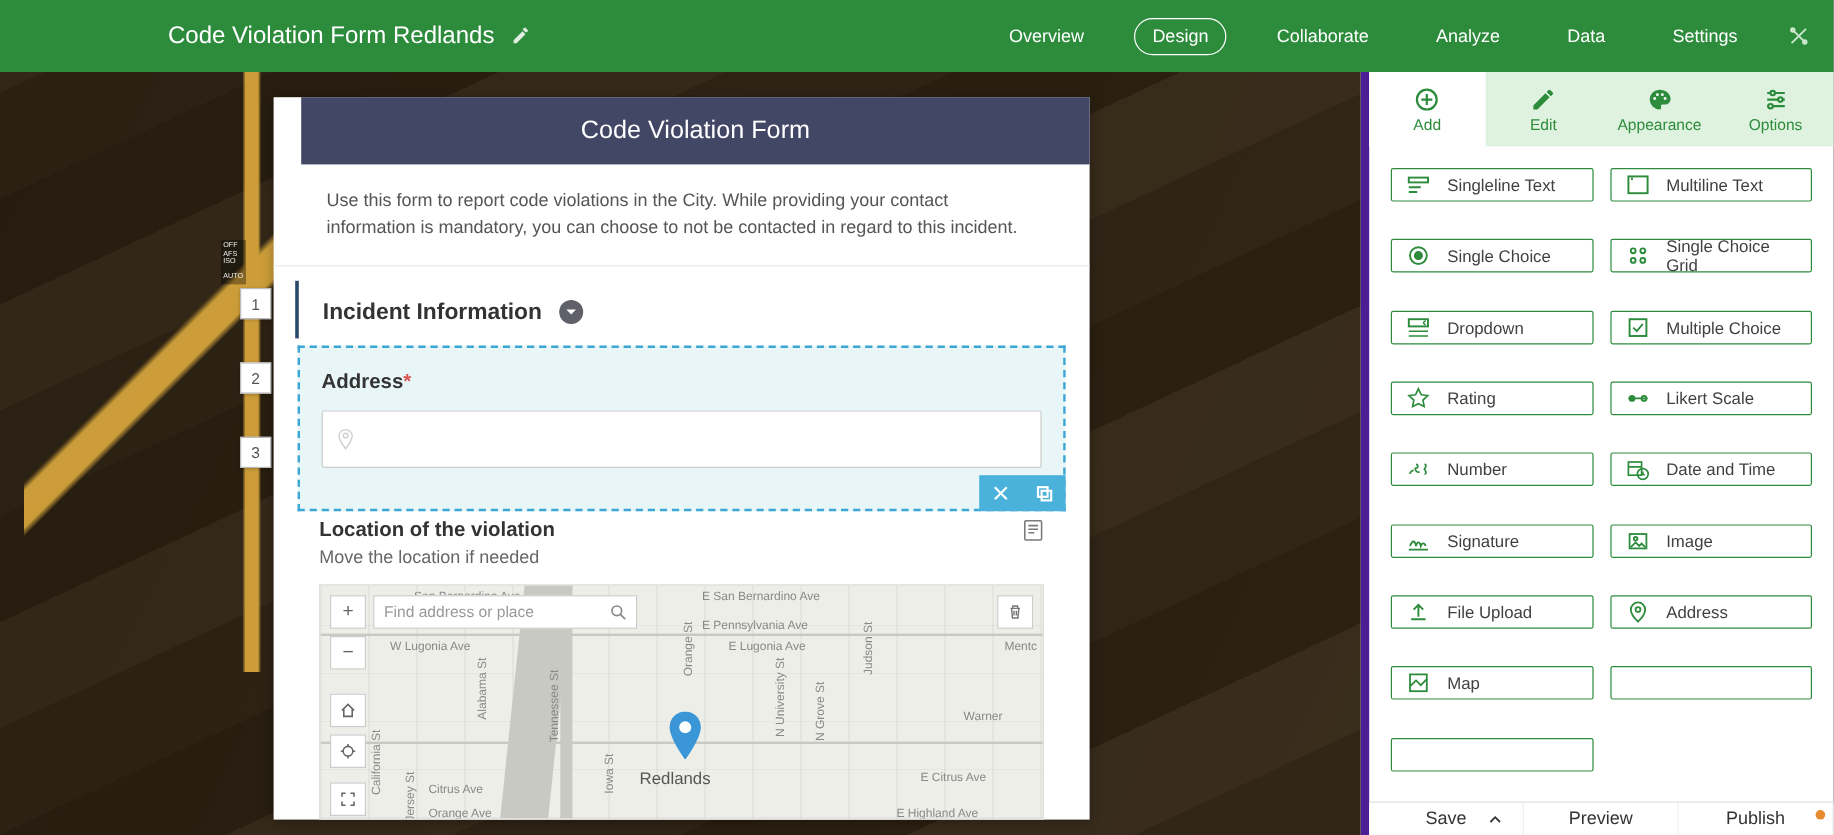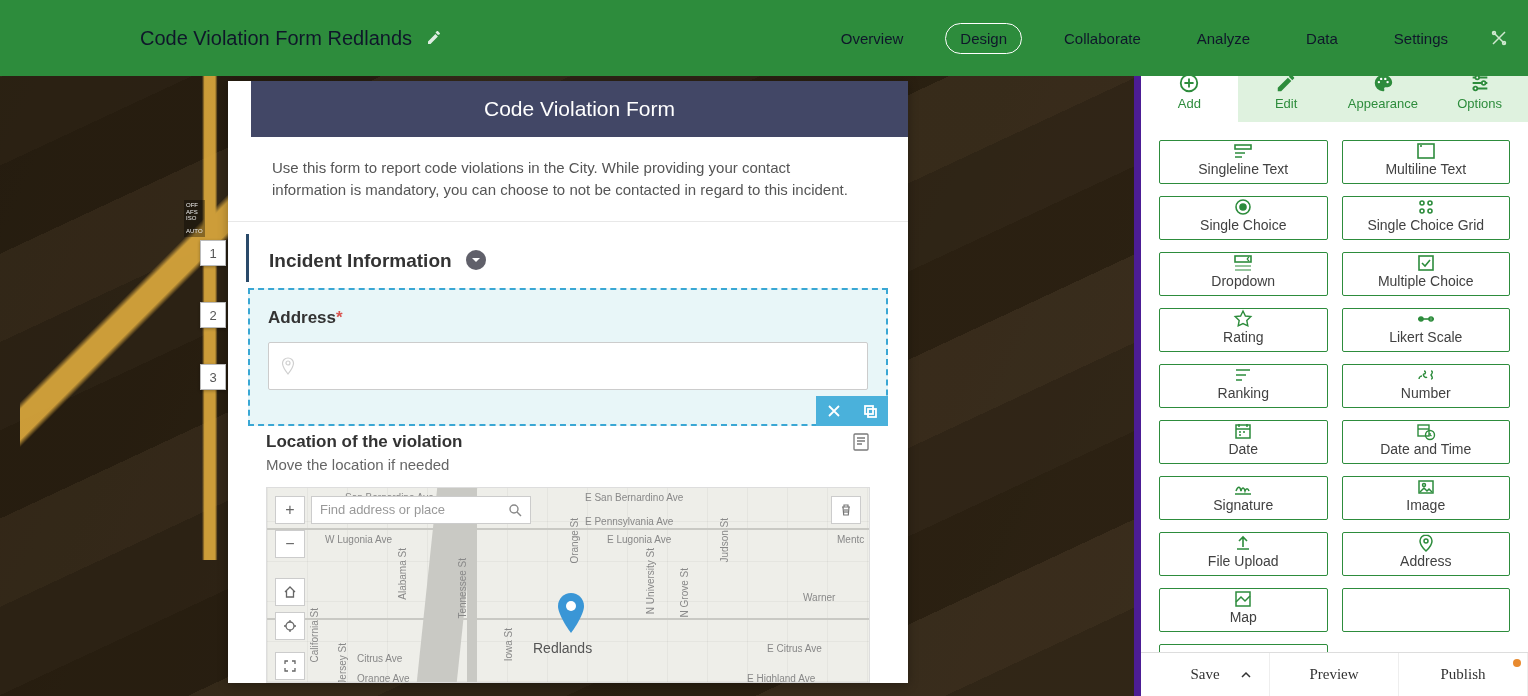--- a/index.html
+++ b/index.html
@@ -5,26 +5,26 @@
 * { box-sizing: border-box; margin: 0; padding: 0; }
 body {
   font-family: "Avenir Next", "Segoe UI", Arial, sans-serif;
   width: 1528px;
   height: 696px;
   overflow: hidden;
   position: relative;
   background: #999;
 }
 .topbar {
-  height: 76px;
+  height: 60px;
   background: #2d8c3c;
   display: flex;
   align-items: center;
   padding: 14px 20px;
-  color: #0f172a;
+  color: #ffffff;
   position: relative;
   z-index: 10;
 }
 .topbar-title {
   font-size: 20px;
   margin-left: 120px;
   display: flex;
   align-items: center;
 }
 .pencil-icon {
@@ -269,37 +269,36 @@
 
 .add-grid {
   padding: 18px 18px 6px 18px;
   display:grid;
   grid-template-columns: 1fr 1fr;
   gap: 12px 14px;
   overflow:auto;
   flex:1;
 }
 .qt-btn {
-  height:44px;
+  height:28px;
   border:1.5px solid #2d8c3c;
   border-radius:2px;
   display:flex; align-items:center;
   padding:0 12px;
   color:#414141;
   font-size:14px;
   cursor:pointer;
-  flex-direction:column;
+  gap:14px;
 }
 .qt-btn svg { width:20px; height:20px; flex-shrink:0; }
 
 .bottom-bar {
-  height:44px;
+  height:28px;
   border-top:1px solid #ddd;
   display:flex;
-  font-family:Liberation Serif, serif;
 }
 .bb-btn {
   flex:1;
   display:flex; align-items:center; justify-content:center;
   font-size:15px; color:#333;
   background:#fff;
   border-right:1px solid #eee;
   cursor:pointer;
   position:relative;
 }
@@ -558,37 +557,24 @@
       </div>
     <div class="qt-btn">
         <svg viewBox="0 0 20 20" fill="none" stroke="#2d8c3c" stroke-width="1.6">
           <path d="M2 10h16"></path>
           <circle cx="5" cy="10" r="2" fill="#2d8c3c"></circle>
           <circle cx="15" cy="10" r="2"></circle>
         </svg>
         <span>Likert Scale</span>
       </div>
     <div class="qt-btn">
-        <svg viewBox="0 0 20 20" fill="none" stroke="#2d8c3c" stroke-width="1.6">
-          <path d="M3 5h14M3 10h10M3 15h6"></path>
-        </svg>
-        <span>Ranking</span>
-      </div>
-    <div class="qt-btn">
         <svg viewBox="0 0 20 20" fill="none" stroke="#2d8c3c" stroke-width="1.4">
           <path d="M3 14c0-2 2-3 3-3M8 6c2 0 2 3 0 3s1 5 3 3M15 6c3 0 0 4 0 4s3 4 0 4"></path>
         </svg>
         <span>Number</span>
-      </div>
-    <div class="qt-btn">
-        <svg viewBox="0 0 20 20" fill="none" stroke="#2d8c3c" stroke-width="1.5">
-          <rect x="3" y="4" width="14" height="13"></rect>
-          <path d="M3 8h14M6 3v3M14 3v3M6 11h2M10 11h2M6 14h2"></path>
-        </svg>
-        <span>Date</span>
       </div>
     <div class="qt-btn">
         <svg viewBox="0 0 20 20" fill="none" stroke="#2d8c3c" stroke-width="1.4">
           <rect x="2" y="4" width="11" height="11"></rect>
           <path d="M2 8h11"></path>
           <circle cx="14" cy="14" r="4.5"></circle>
           <path d="M14 12v2l1.5 1"></path>
         </svg>
         <span>Date and Time</span>
       </div>

